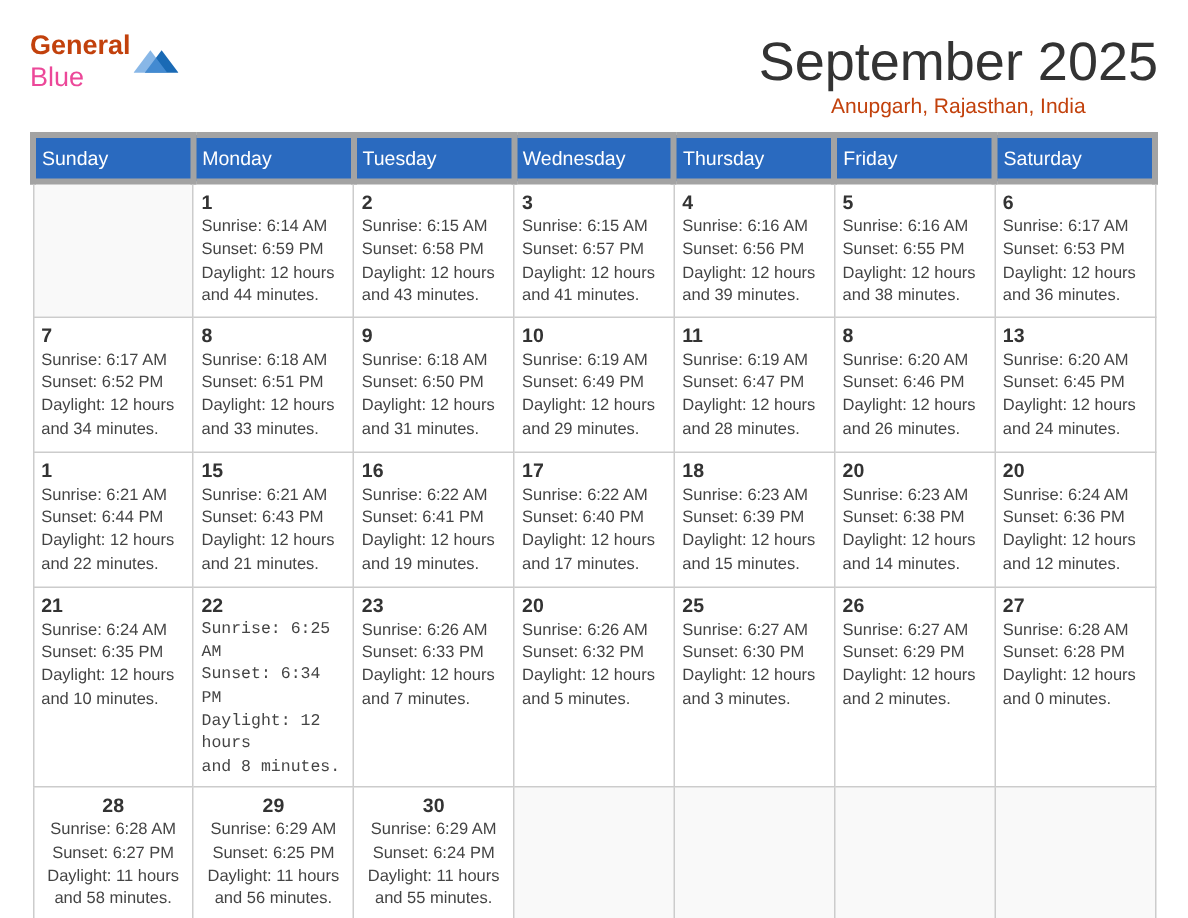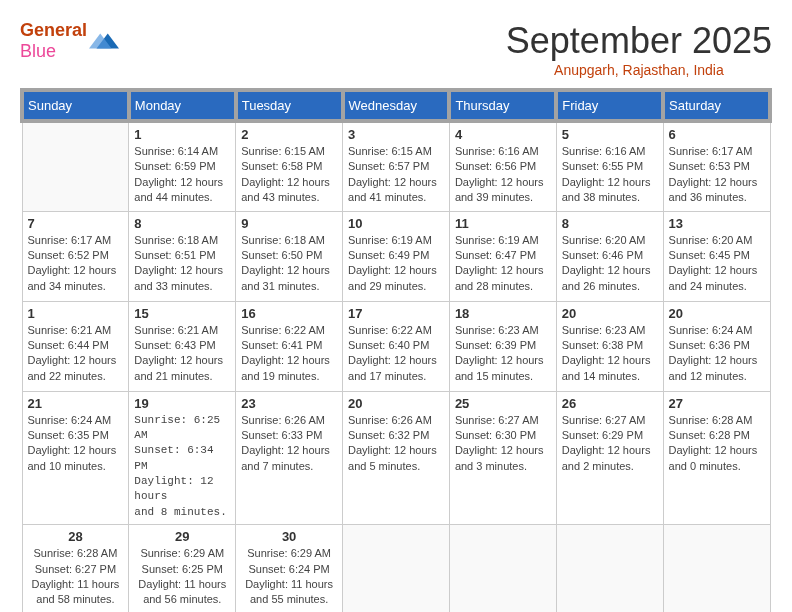--- a/index.html
+++ b/index.html
@@ -271,21 +271,21 @@
       </tr>
       <tr>
         <td>
           <span class="day-num">21</span>
           <div class="day-info" style="white-space: pre-line;">Sunrise: 6:24 AM
 Sunset: 6:35 PM
 Daylight: 12 hours
 and 10 minutes.</div>
         </td>
         <td>
-          <span class="day-num">19</span>
+          <span class="day-num">22</span>
           <div class="day-info" style="white-space: pre-line; font-family: Liberation Mono, monospace;">Sunrise: 6:25 AM
 Sunset: 6:34 PM
 Daylight: 12 hours
 and 8 minutes.</div>
         </td>
         <td>
           <span class="day-num">23</span>
           <div class="day-info" style="white-space: pre-line;">Sunrise: 6:26 AM
 Sunset: 6:33 PM
 Daylight: 12 hours

